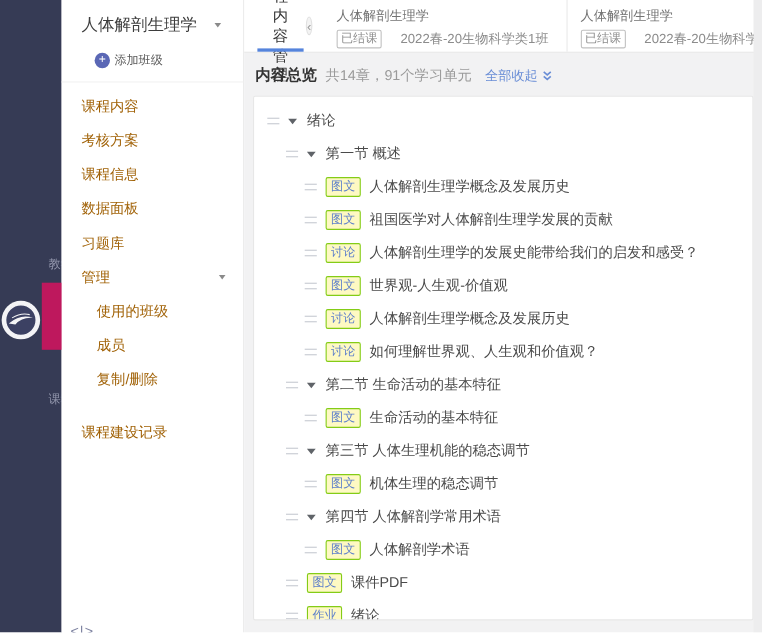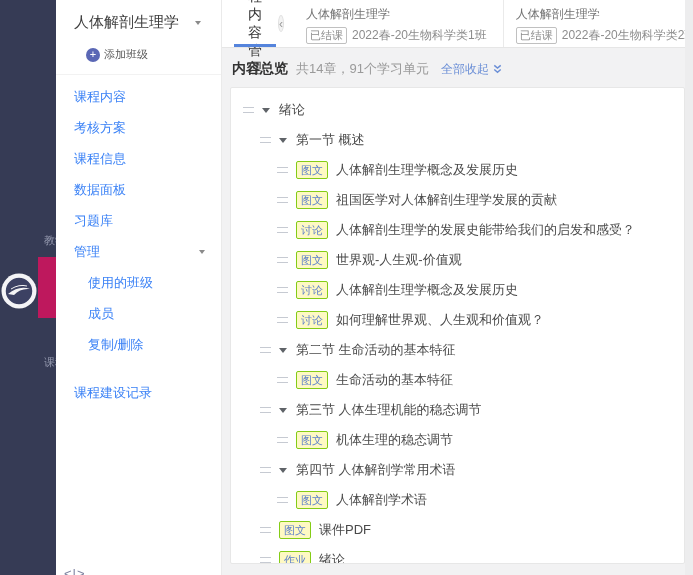--- a/index.html
+++ b/index.html
@@ -20,39 +20,39 @@
   .rail-icon{display:flex;align-items:center;justify-content:center;height:22px;}
 
   
   .sidebar{width:166px;flex-shrink:0;background:#fff;border-right:1px solid #eaeaea;box-sizing:border-box;position:relative;}
   .course-head{padding:13px 12px 12px 18px;border-bottom:1px solid #f2f2f2;}
   .course-title-row{display:flex;align-items:center;font-size:15px;color:#3d3d3d;cursor:pointer;}
   .course-title-row .caret-down{margin-left:16px;}
   .class-row{margin-top:15px;display:flex;align-items:center;font-size:11px;color:#9b9b9b;}
   .add-class{display:flex;align-items:center;gap:4px;margin-left:12px;color:#595959;cursor:pointer;}
   .add-icon{width:14px;height:14px;border-radius:50%;background:#5a67b5;color:#fff;font-size:11px;line-height:13px;text-align:center;}
-  .menu{margin-top:6px;font-size:13px;color:#3b82f6;}
+  .menu{margin-top:6px;font-size:13px;color:#a16207;}
   .menu-item{padding:8px 16px 8px 18px;line-height:15px;display:flex;justify-content:space-between;align-items:center;cursor:pointer;}
   .menu-item.sub{padding-left:32px;}
   .menu-item.footer{margin-top:17px;}
   .collapse-glyph{position:absolute;bottom:-6px;left:8px;font-size:13px;color:#7d82a0;letter-spacing:1px;cursor:pointer;}
 
   
   .main{flex:1;min-width:0;display:flex;flex-direction:column;background:#f2f2f3;position:relative;}
   .scroll-strip{position:absolute;top:0;right:0;width:8px;height:100%;background:#ededee;}
 
   .tabbar{height:47px;flex-shrink:0;background:#fff;border-bottom:1px solid #e6e6e6;display:flex;align-items:center;padding-left:12px;}
   .active-tab{position:relative;height:100%;display:flex;align-items:center;padding:0 14px;font-size:14px;color:#333;cursor:pointer;}
   .tab-underline{position:absolute;left:0;right:0;bottom:0;height:3px;background:#5584dc;}
   .tab-scroll-btn{width:17px;height:17px;border-radius:50%;background:#f3f3f3;border:1px solid #e0e0e0;color:#999;
     display:flex;align-items:center;justify-content:center;margin:0 10px 0 2px;padding:0;font-size:12px;line-height:1;cursor:pointer;}
   .class-tabs{display:flex;height:100%;}
   .class-tab{padding:6px 16px 0 12px;border-right:1px solid #eaeaea;display:flex;flex-direction:column;gap:4px;cursor:pointer;min-width:155px;}
   .class-tab-title{font-size:12px;color:#737373;}
-  .class-tab-line{display:flex;align-items:center;gap:5px;font-size:12px;color:#8c8c8c;white-space:nowrap;}
+  .class-tab-line{display:flex;align-items:center;gap:17px;font-size:12px;color:#8c8c8c;white-space:nowrap;}
   .status-badge{border:1px solid #c0c0c0;border-radius:2px;padding:0 3px;font-size:11px;line-height:15px;color:#8c8c8c;}
 
   .content-head{display:flex;align-items:center;padding:12px 16px 9px 10px;flex-shrink:0;}
   .content-title{font-size:14px;font-weight:bold;color:#333;}
   .content-summary{font-size:13px;color:#9a9a9a;margin-left:8px;}
   .collapse-link{display:flex;align-items:center;gap:3px;font-size:12px;color:#6a8ed6;margin-left:12px;cursor:pointer;}
 
   .card{margin:0 8px 11px 8px;background:#fff;border:1px solid #e7e7e7;border-radius:2px;flex:1;
     padding:7px 10px 0 12px;overflow:hidden;}
   .tree-row{height:30px;display:flex;align-items:center;font-size:13px;color:#4a4a4a;cursor:pointer;}

